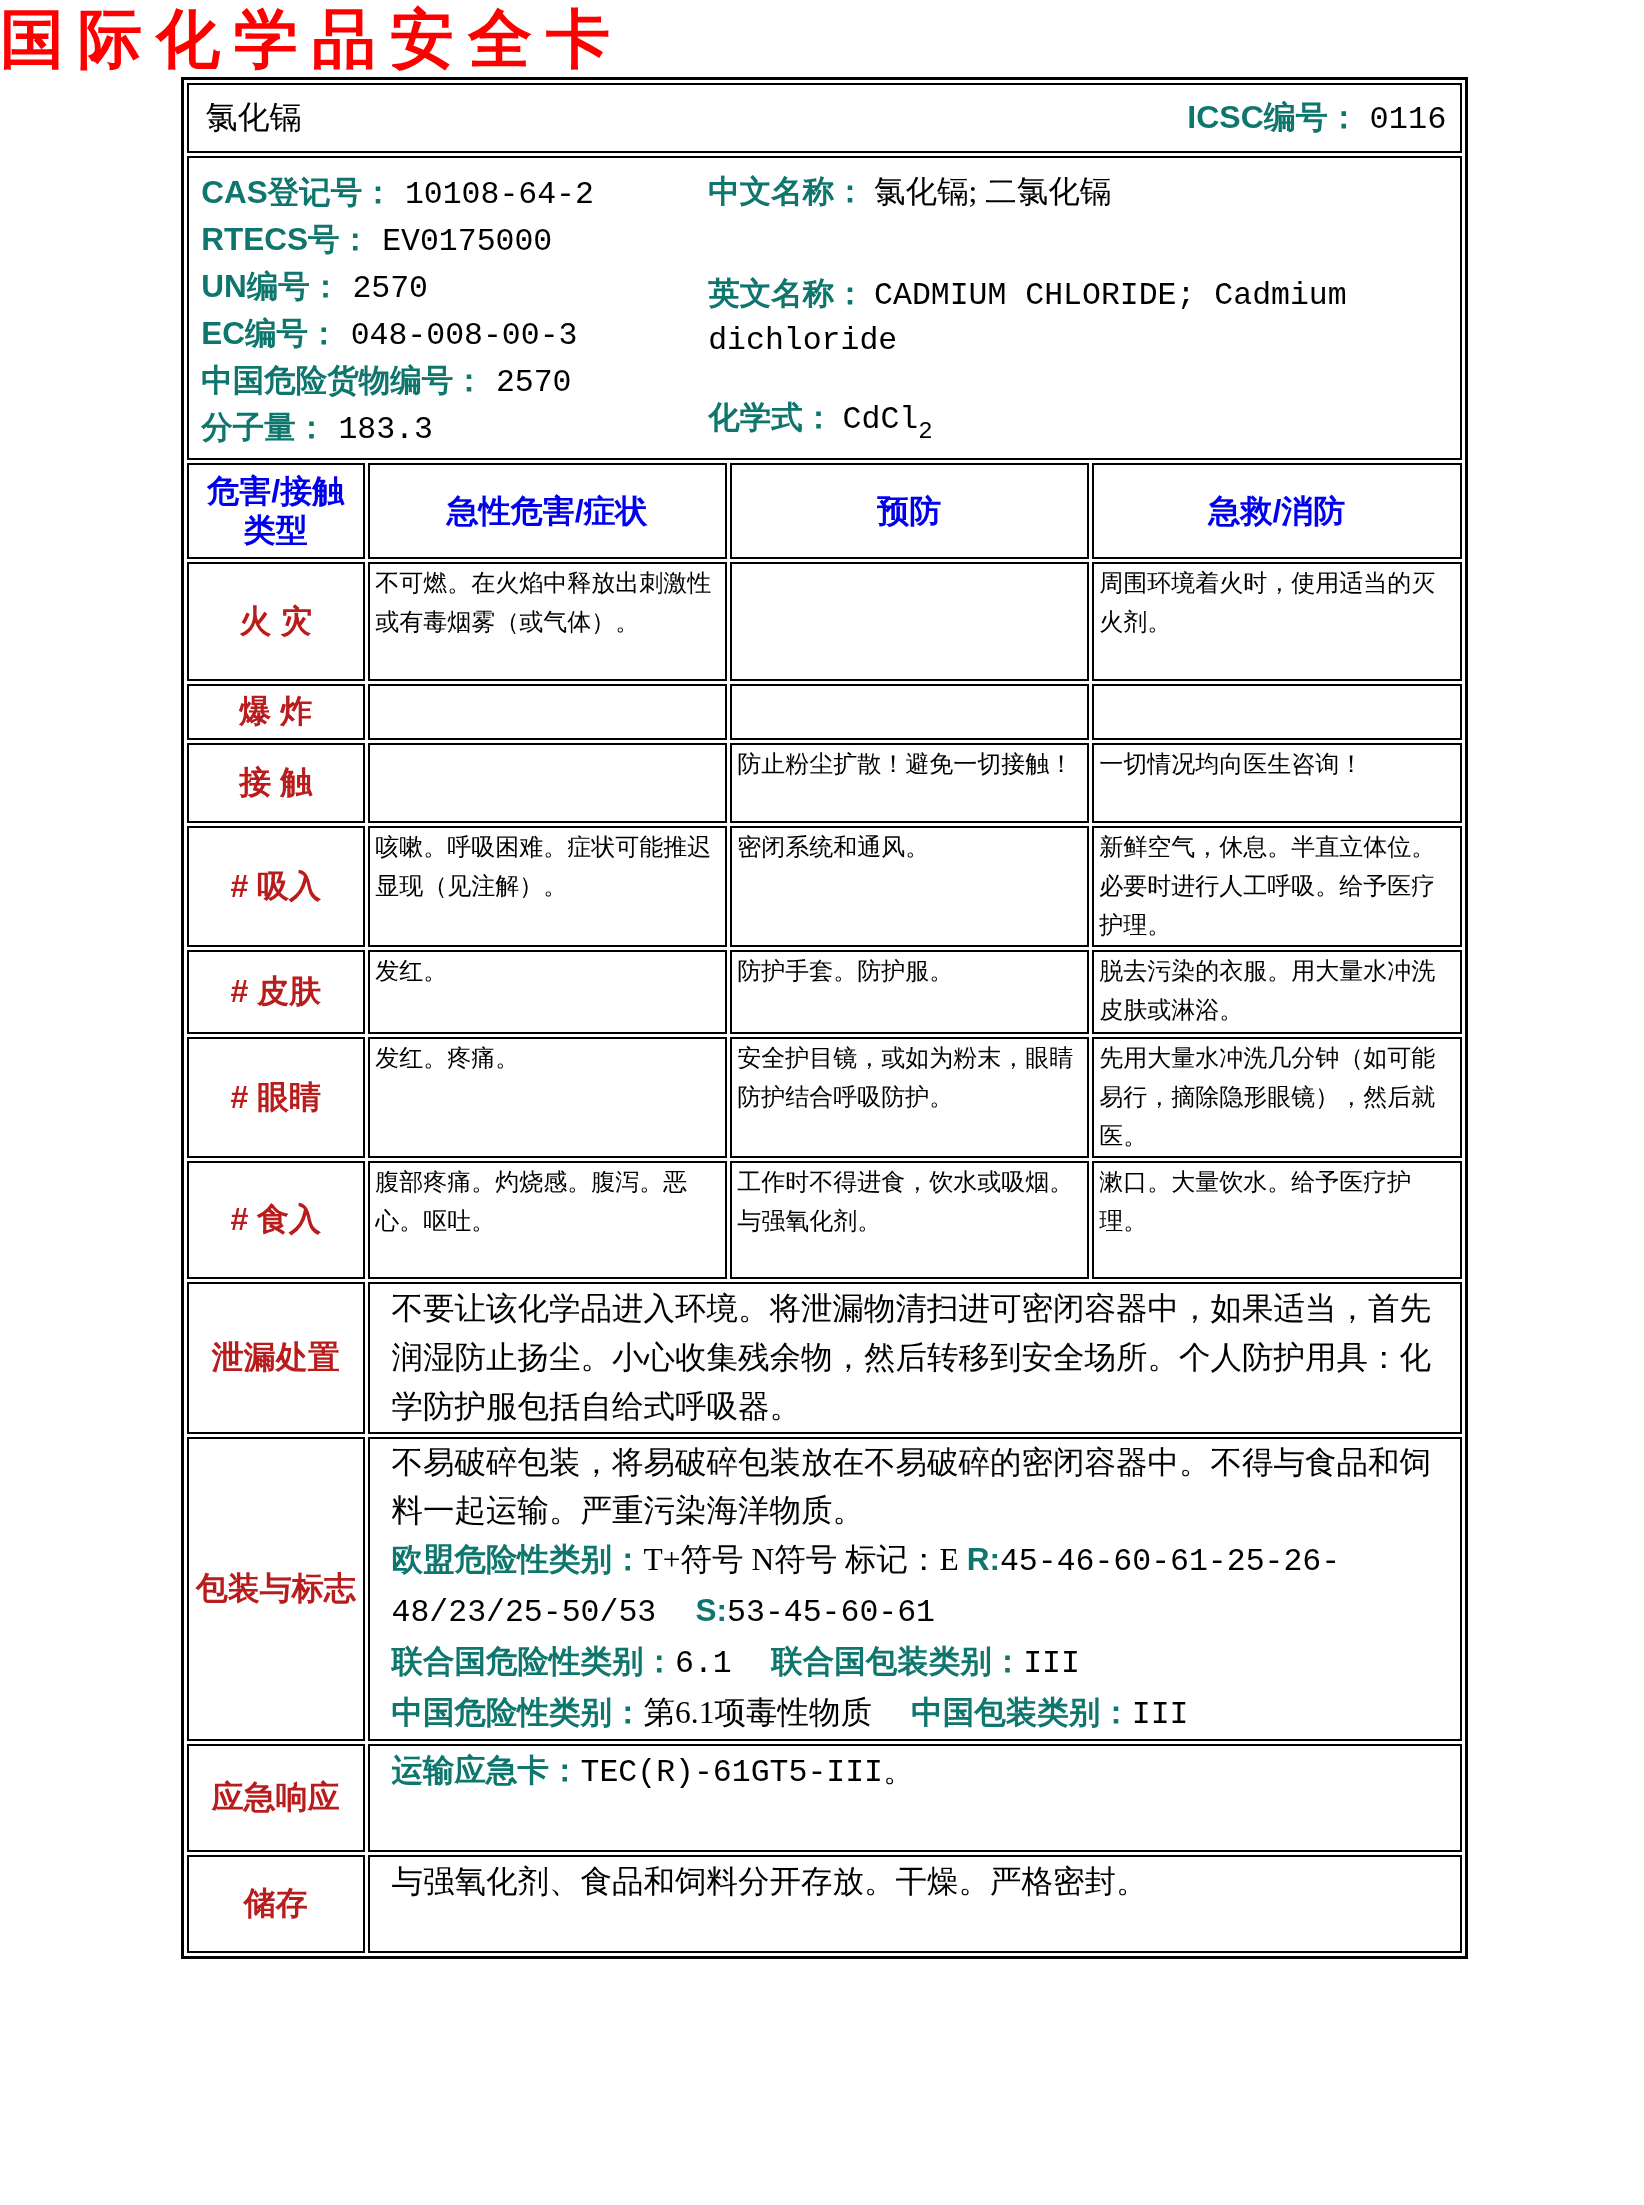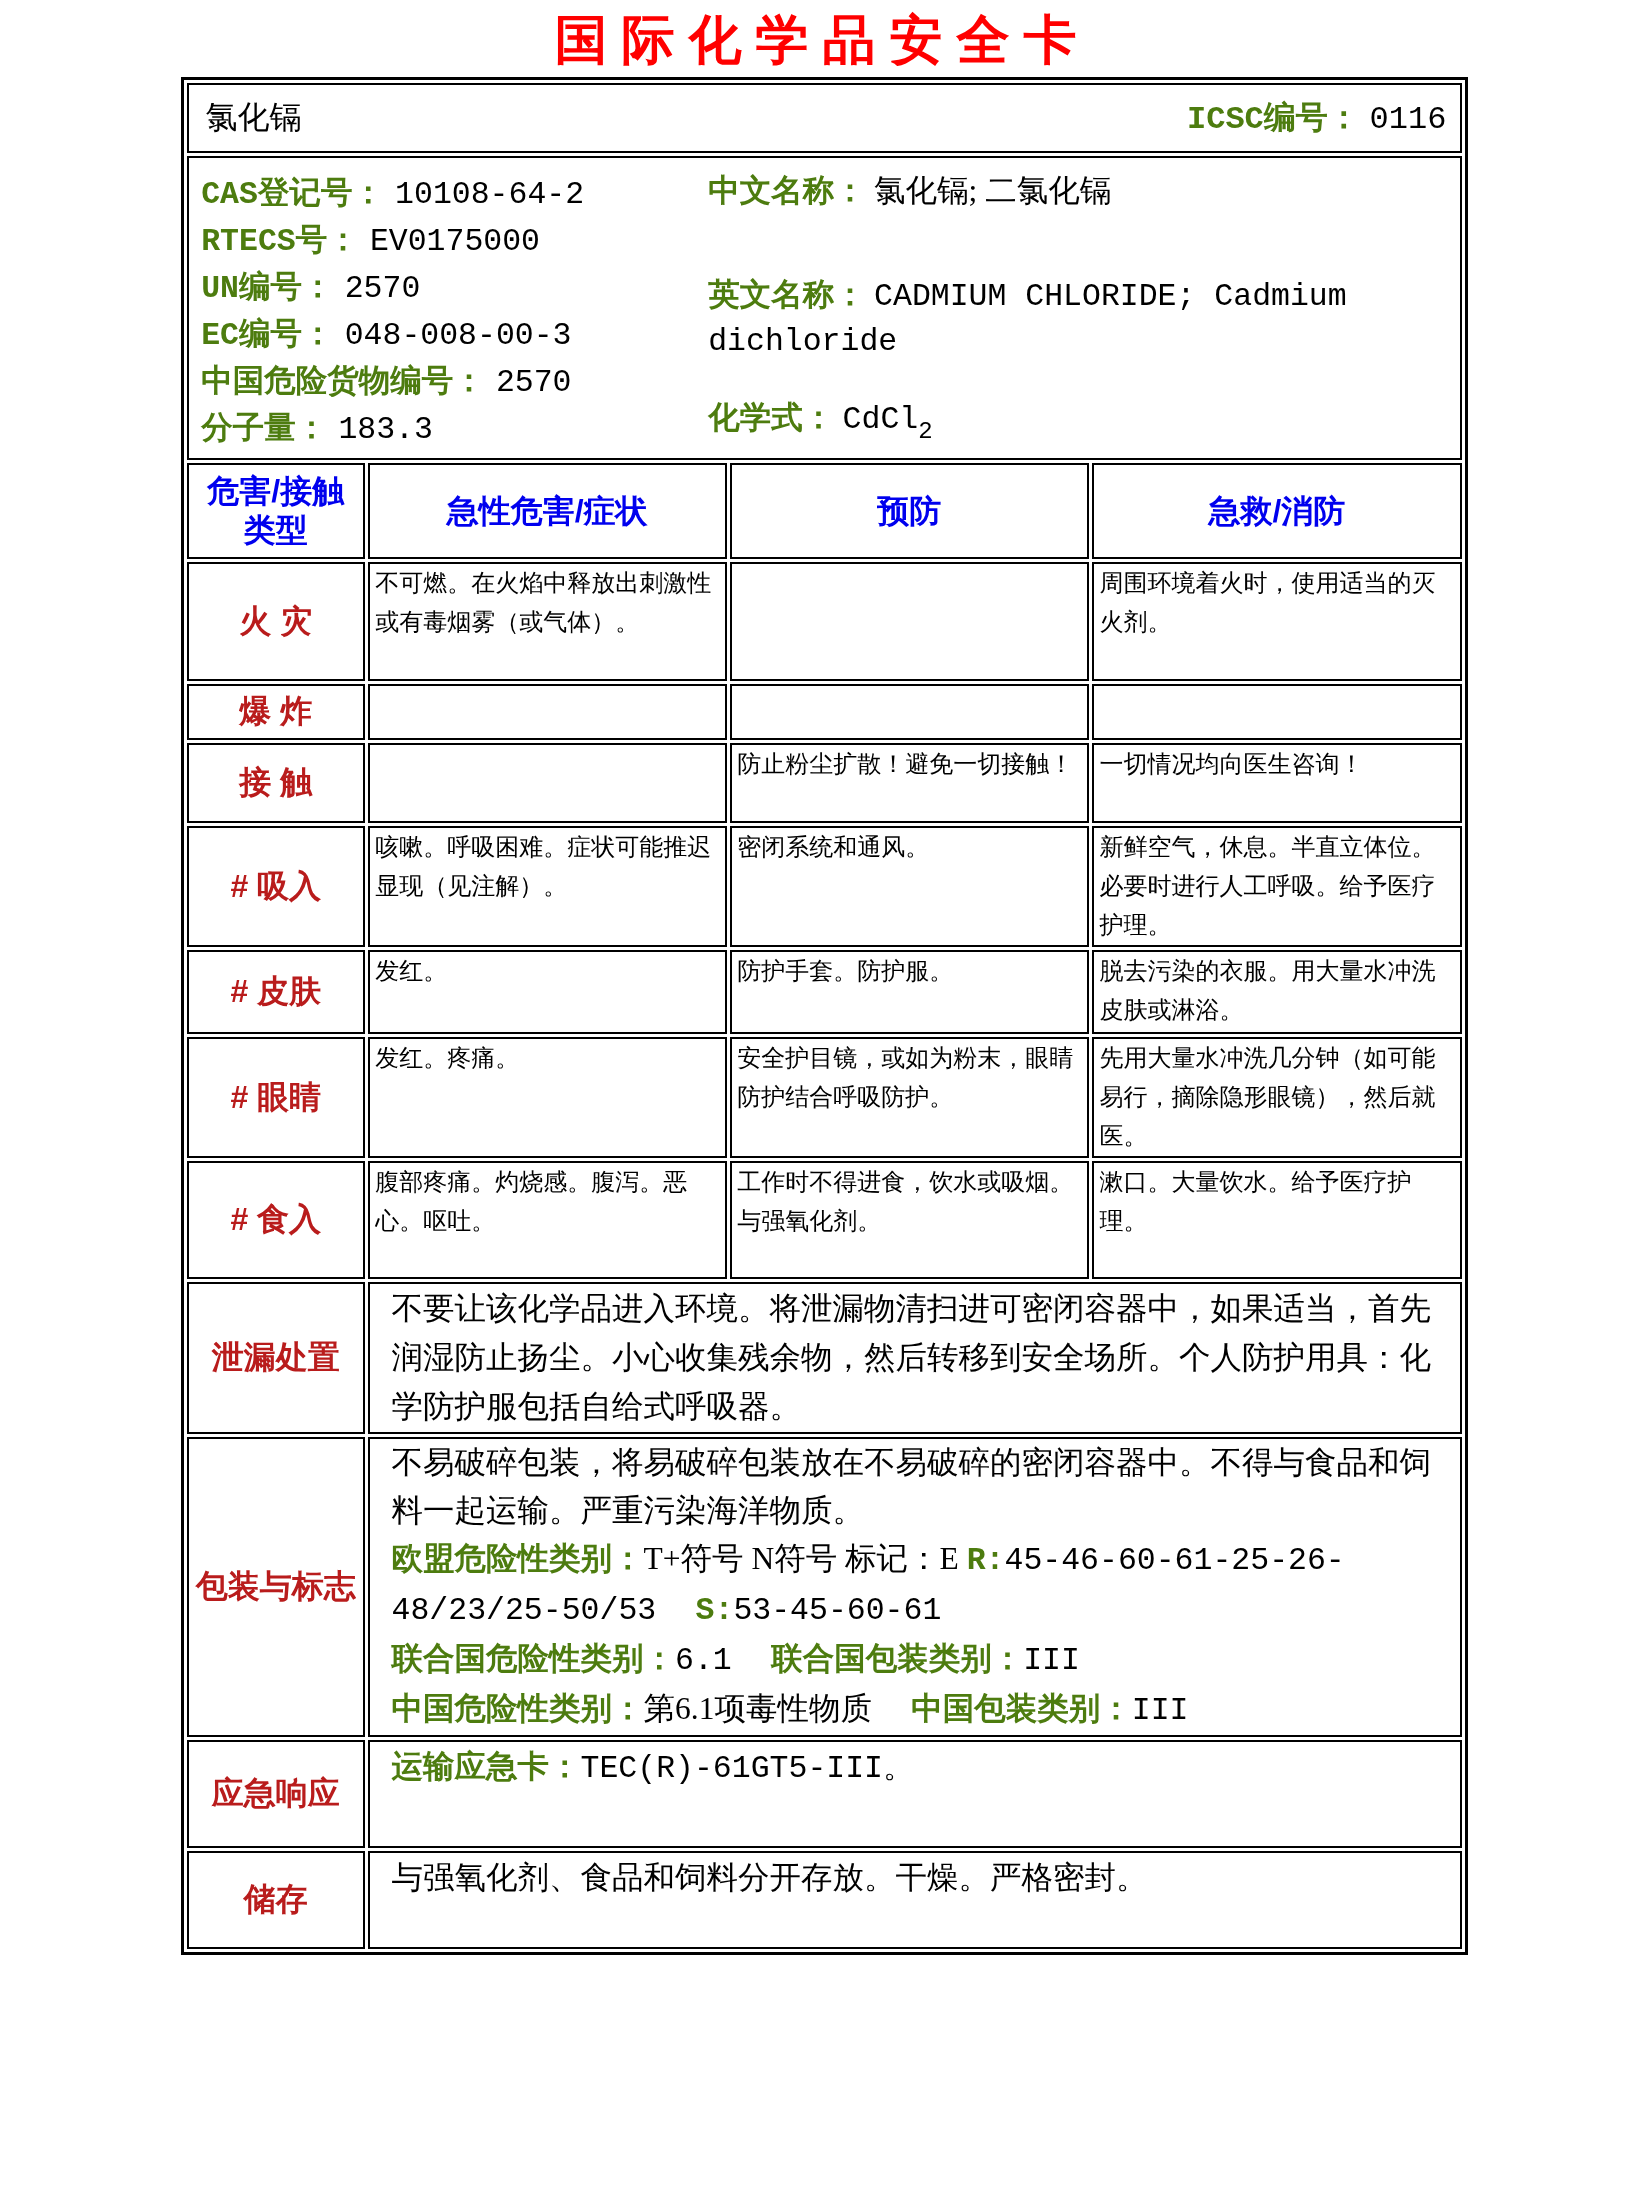--- a/index.html
+++ b/index.html
@@ -3,39 +3,39 @@
 <meta charset="utf-8">
 <style>
   html,body{margin:0;padding:0;background:#ffffff;}
   body{
     width:1645px;height:2205px;position:relative;
     font-family:"Liberation Serif","DejaVu Serif",serif;
     color:#000;
   }
   .main-title{
     margin:0;padding-top:4.2px;height:73px;
-    text-align:center;
+    text-align:left;
     color:#ff0000;
-    font-size:53px;line-height:70px;font-weight:bold;
+    font-size:64px;line-height:70px;font-weight:bold;
     letter-spacing:14px;
     font-family:"DejaVu Serif","Liberation Serif",serif;
   }
   table.card{
     margin-left:181px;
     width:1287px;
     border-collapse:separate;
     border-spacing:3.5px;
     border:3.5px solid #000;
     table-layout:fixed;
     background:#fff;
   }
   td{border:2.1px solid #000;overflow:hidden;margin-left:22px;}
   .lbl{
-    color:#4d7c0f;font-weight:bold;
-    font-family:Liberation Mono, monospace;
+    color:#0f766e;font-weight:bold;
+    font-family:Liberation Sans, sans-serif;
   }
   .mono{font-family:"Liberation Mono","DejaVu Sans Mono",monospace;}
   
   .t-title{height:64px;vertical-align:middle;}
   .t-title .bar{display:flex;justify-content:space-between;align-items:center;padding:0 12.6px 0 15.4px;font-size:32px;}
   .icsc .num{margin-left:9.8px;font-size:32px;}
   
   .t-ids{height:260px;vertical-align:top;}
   .ids-wrap{display:flex;padding:11.2px 8.4px 4.2px 11.2px;font-size:31.5px;}
   .id-left{width:507px;flex:none;}

